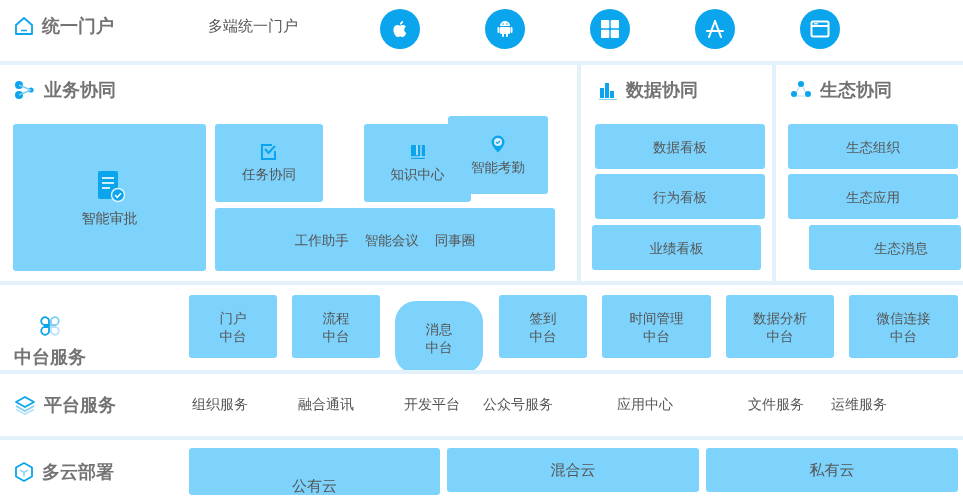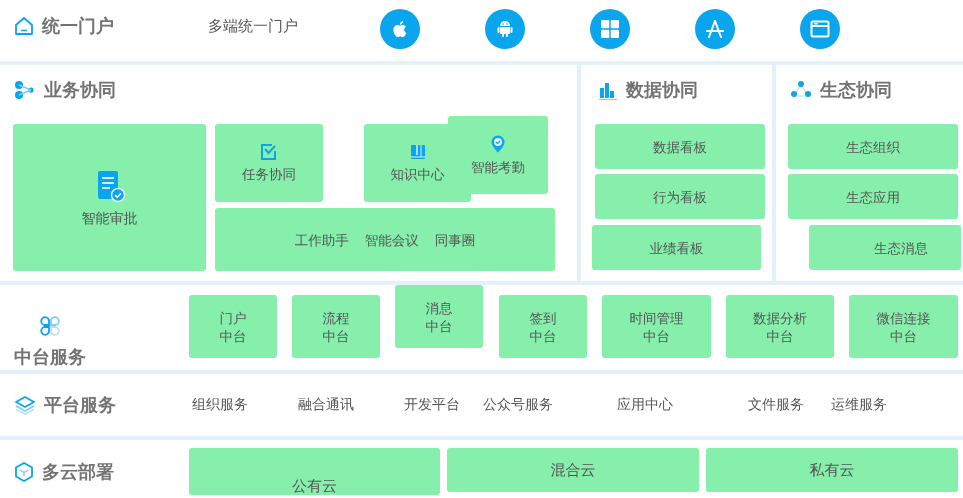--- a/index.html
+++ b/index.html
@@ -4,21 +4,21 @@
 <style>
   * { box-sizing: border-box; margin: 0; padding: 0; }
   html, body { width: 963px; height: 498px; background: #ffffff; overflow: hidden; }
   body { font-family: "DejaVu Sans", "Liberation Sans", sans-serif; color: #555; position: relative; }
   .divider-h { position: absolute; left: 0; height: 4px; background: #e3f1fb; }
   .divider-v { position: absolute; width: 4px; background: #e3f1fb; }
 
   .row-title { position: absolute; display: flex; align-items: center; gap: 8px; font-size: 18px; font-weight: bold; color: #737373; justify-content: center; }
   .row-title svg { display: block; }
 
-  .tile { position: absolute; background: #86efac; border-radius: 3px; display: flex; flex-direction: column; align-items: center; justify-content: center; color: #555; font-size: 13.5px; text-align: center; line-height: 18px; }
+  .tile { position: absolute; background: #7dd3fc; border-radius: 3px; display: flex; flex-direction: column; align-items: center; justify-content: center; color: #555; font-size: 13.5px; text-align: center; line-height: 18px; }
   .tile svg { display: block; margin-bottom: 4px; }
 
   .portal-icon { position: absolute; width: 40px; height: 40px; border-radius: 50%; background: #0aa5ec; display: flex; align-items: center; justify-content: center; top: 9px; }
 
   .plain-text { position: absolute; font-size: 14px; color: #555; }
   .inline-items { display: flex; gap: 16px; }
 </style>
 </head>
 <body>
 
@@ -185,21 +185,21 @@
 </div>
 
 <div class="tile" style="left:189px; top:295px; width:88px; height:63px;">
   <span>门户</span>
   <span>中台</span>
 </div>
 <div class="tile" style="left:292px; top:295px; width:88px; height:63px;">
   <span>流程</span>
   <span>中台</span>
 </div>
-<div class="tile" style="left:395px; top:285px; width:88px; height:63px;">
+<div class="tile" style="left:395px; top:301px; width:88px; height:73px;border-radius:21px;">
   <span>消息</span>
   <span>中台</span>
 </div>
 <div class="tile" style="left:499px; top:295px; width:88px; height:63px;">
   <span>签到</span>
   <span>中台</span>
 </div>
 <div class="tile" style="left:602px; top:295px; width:109px; height:63px;">
   <span>时间管理</span>
   <span>中台</span>

